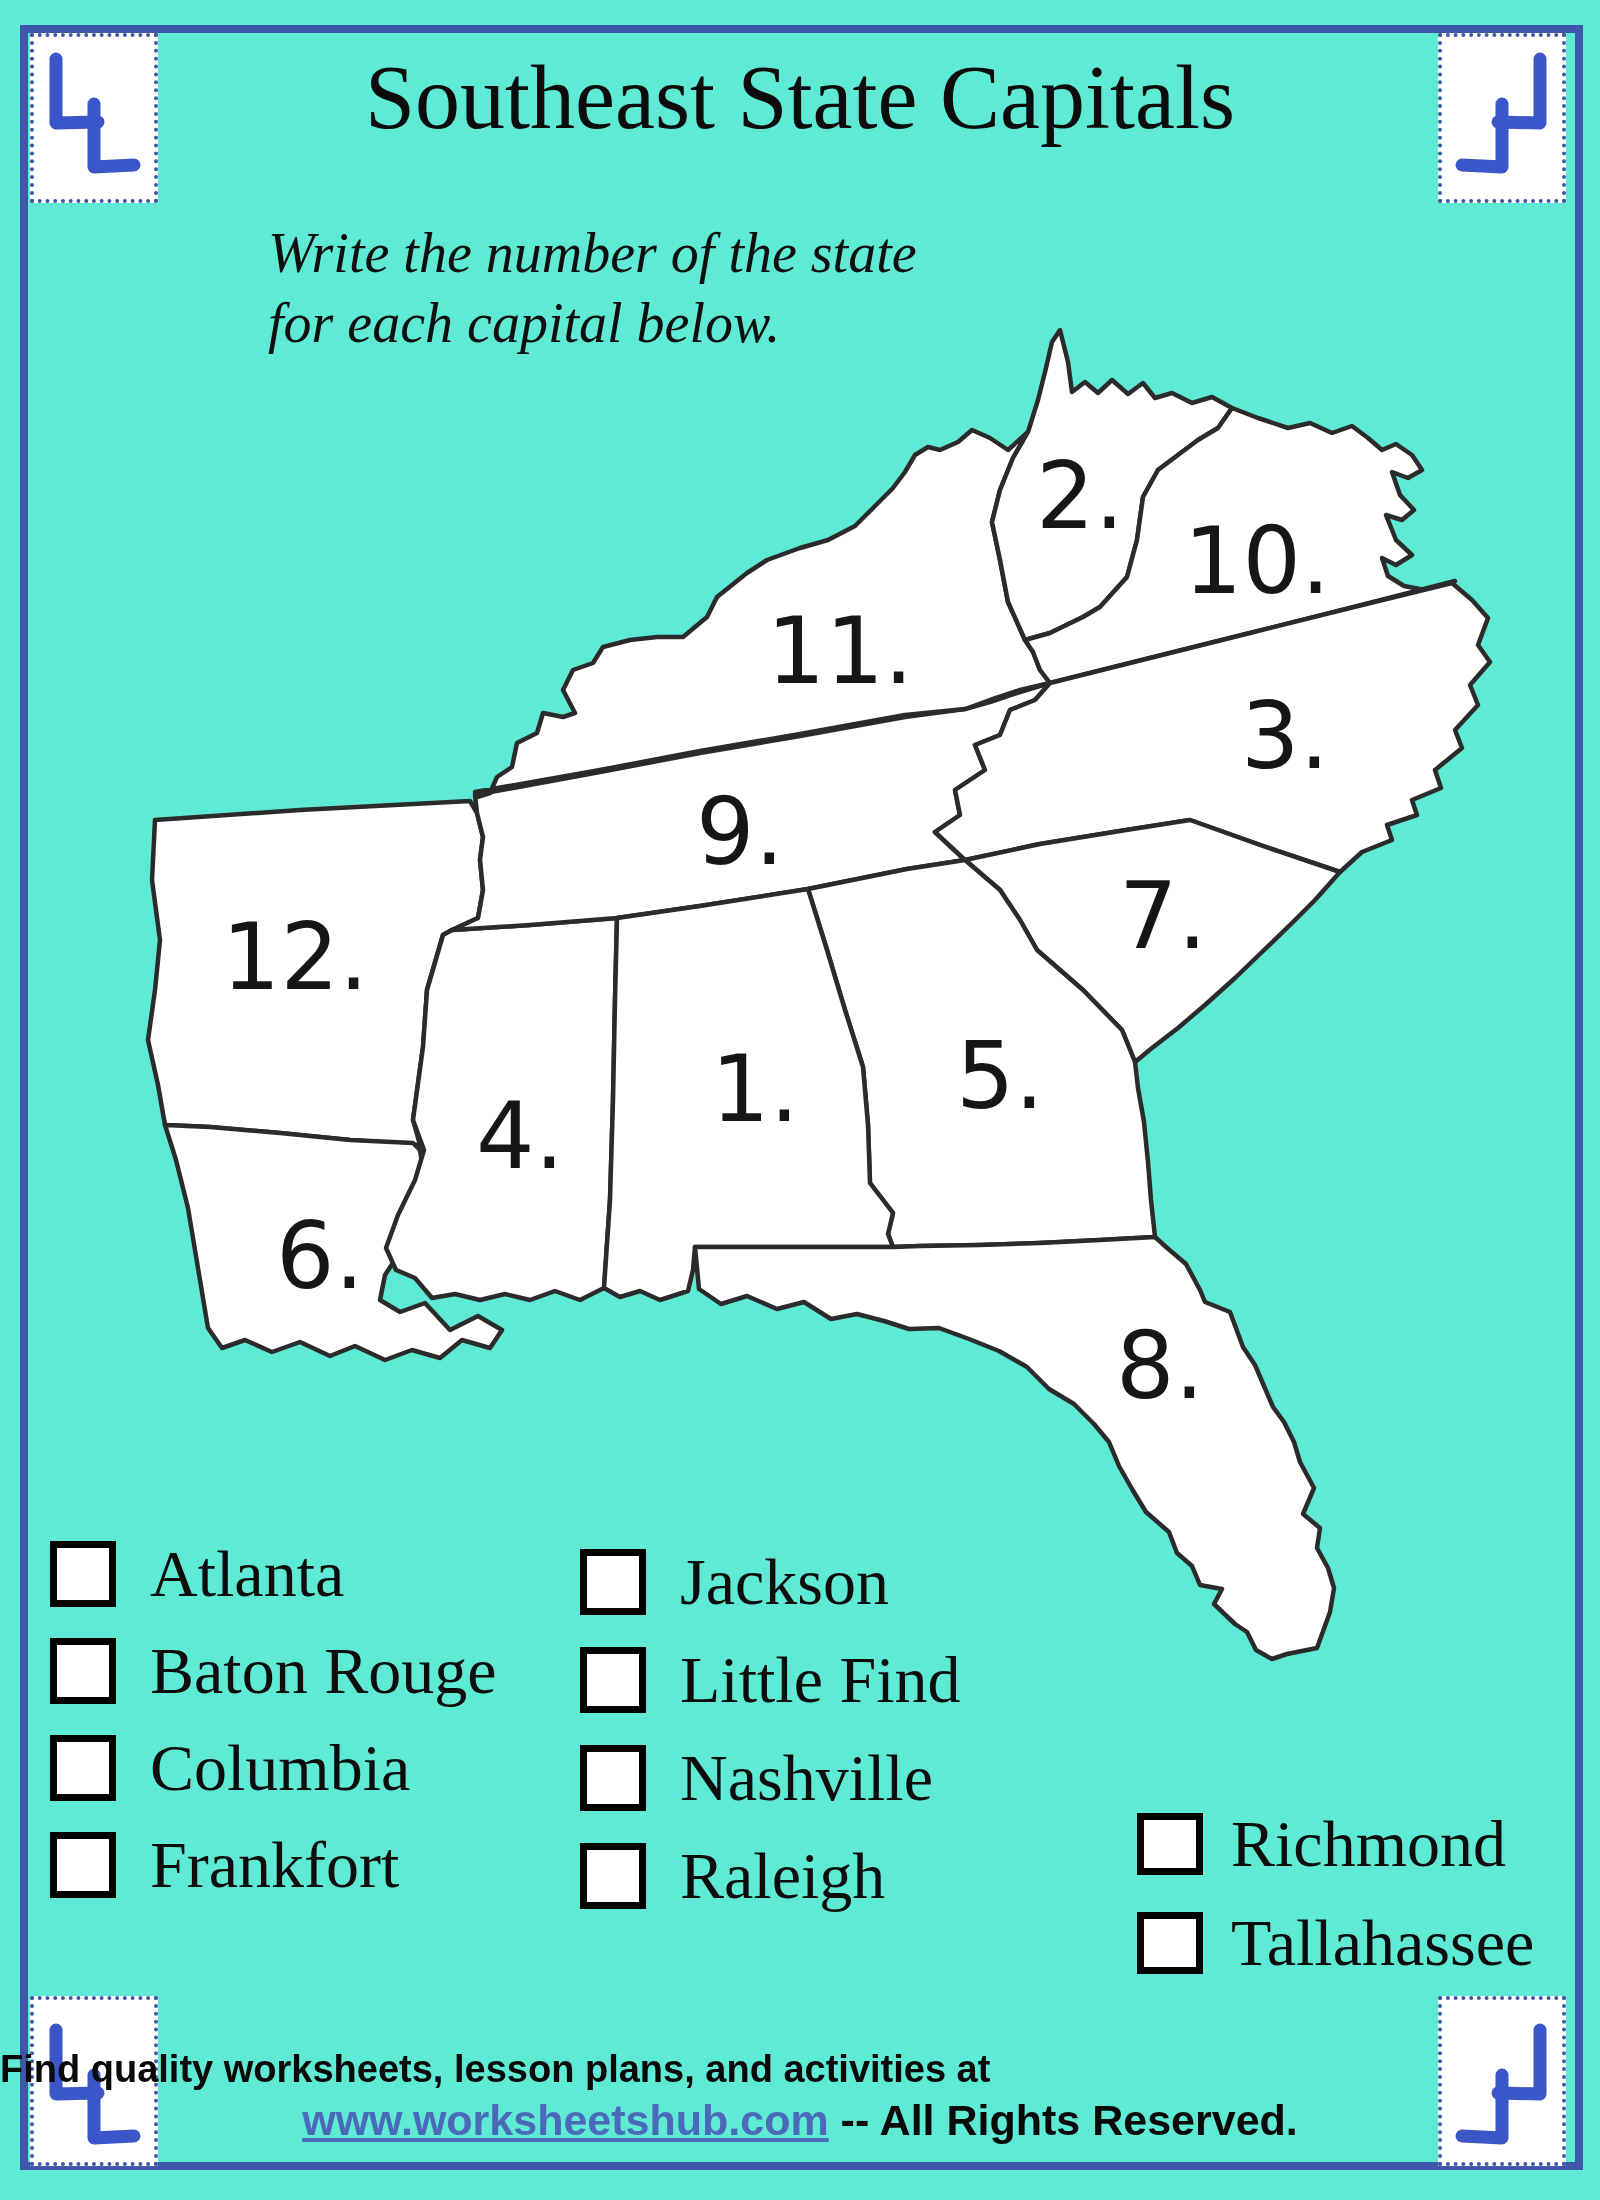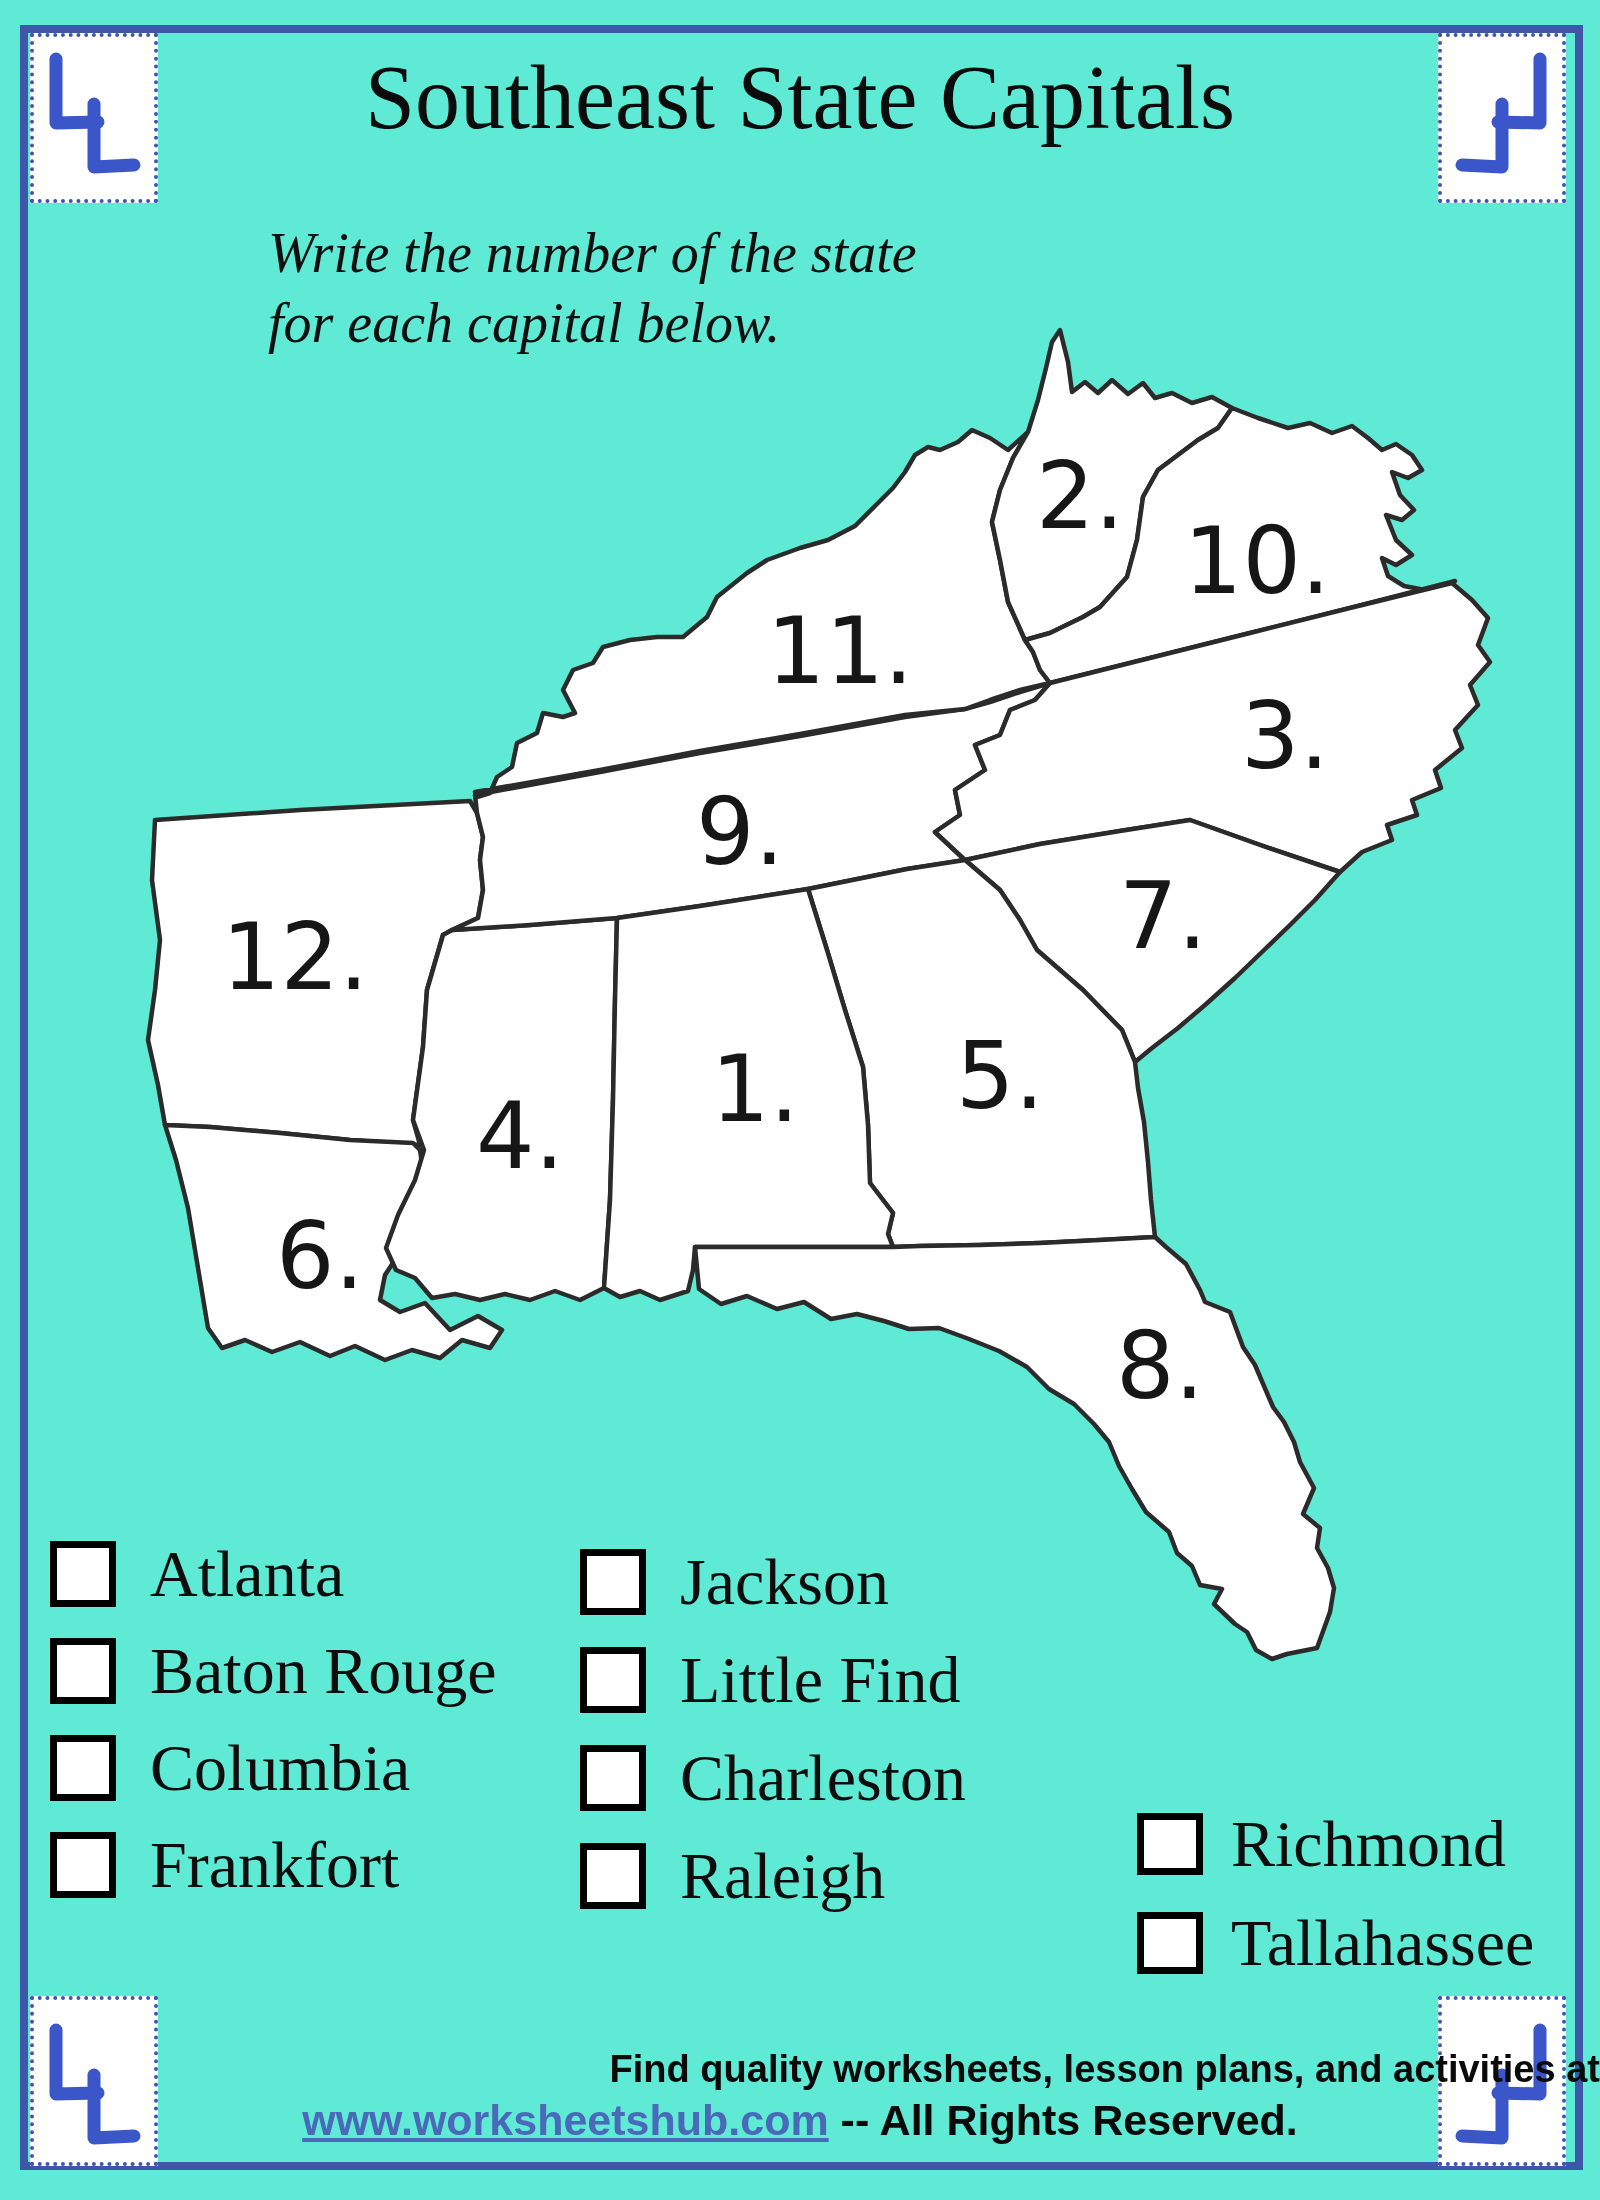--- a/index.html
+++ b/index.html
@@ -27,21 +27,21 @@
   .cap-col.col1{left:50px;top:1536px;gap:21px;}
   .cap-col.col2{left:580px;top:1544px;gap:22px;}
   .cap-col.col3{left:1137px;top:1806px;gap:23px;}
   .cap-row{display:flex;align-items:center;}
   .cap-box{width:66px;height:66px;border:7px solid #000;box-sizing:border-box;background:#fff;flex:none;}
   .col3 .cap-box{height:62px;}
   .cap-label{font-size:66px;color:#0d0d0d;margin-left:34px;white-space:nowrap;}
   .col2 .cap-label{}
   .col3 .cap-label{margin-left:28px;}
 
-  .footer-line1{position:absolute;left:0;top:2048px;width:100%;text-align:right;font-family:"Liberation Sans",sans-serif;font-weight:bold;font-size:38px;color:#0a0a0a;letter-spacing:0px;}
+  .footer-line1{position:absolute;left:0;top:2048px;width:100%;text-align:left;font-family:"Liberation Sans",sans-serif;font-weight:bold;font-size:38px;color:#0a0a0a;letter-spacing:0px;}
   .footer-line2{position:absolute;left:0;top:2096px;width:100%;text-align:center;font-family:"Liberation Sans",sans-serif;font-weight:bold;font-size:43px;color:#0a0a0a;}
   .footer-link{color:#4a69b8;text-decoration:underline;}
 </style>
 </head>
 <body>
 
 <div id="page">
 
   <div class="page-border"></div>
 
@@ -141,21 +141,21 @@
       <div class="cap-row">
         <span class="cap-box"></span>
         <span class="cap-label">Jackson</span>
       </div>
       <div class="cap-row">
         <span class="cap-box"></span>
         <span class="cap-label">Little Find</span>
       </div>
       <div class="cap-row">
         <span class="cap-box"></span>
-        <span class="cap-label">Charleston</span>
+        <span class="cap-label">Nashville</span>
       </div>
       <div class="cap-row">
         <span class="cap-box"></span>
         <span class="cap-label">Raleigh</span>
       </div>
     </div>
   <div class="cap-col col3">
       <div class="cap-row">
         <span class="cap-box"></span>
         <span class="cap-label">Richmond</span>

